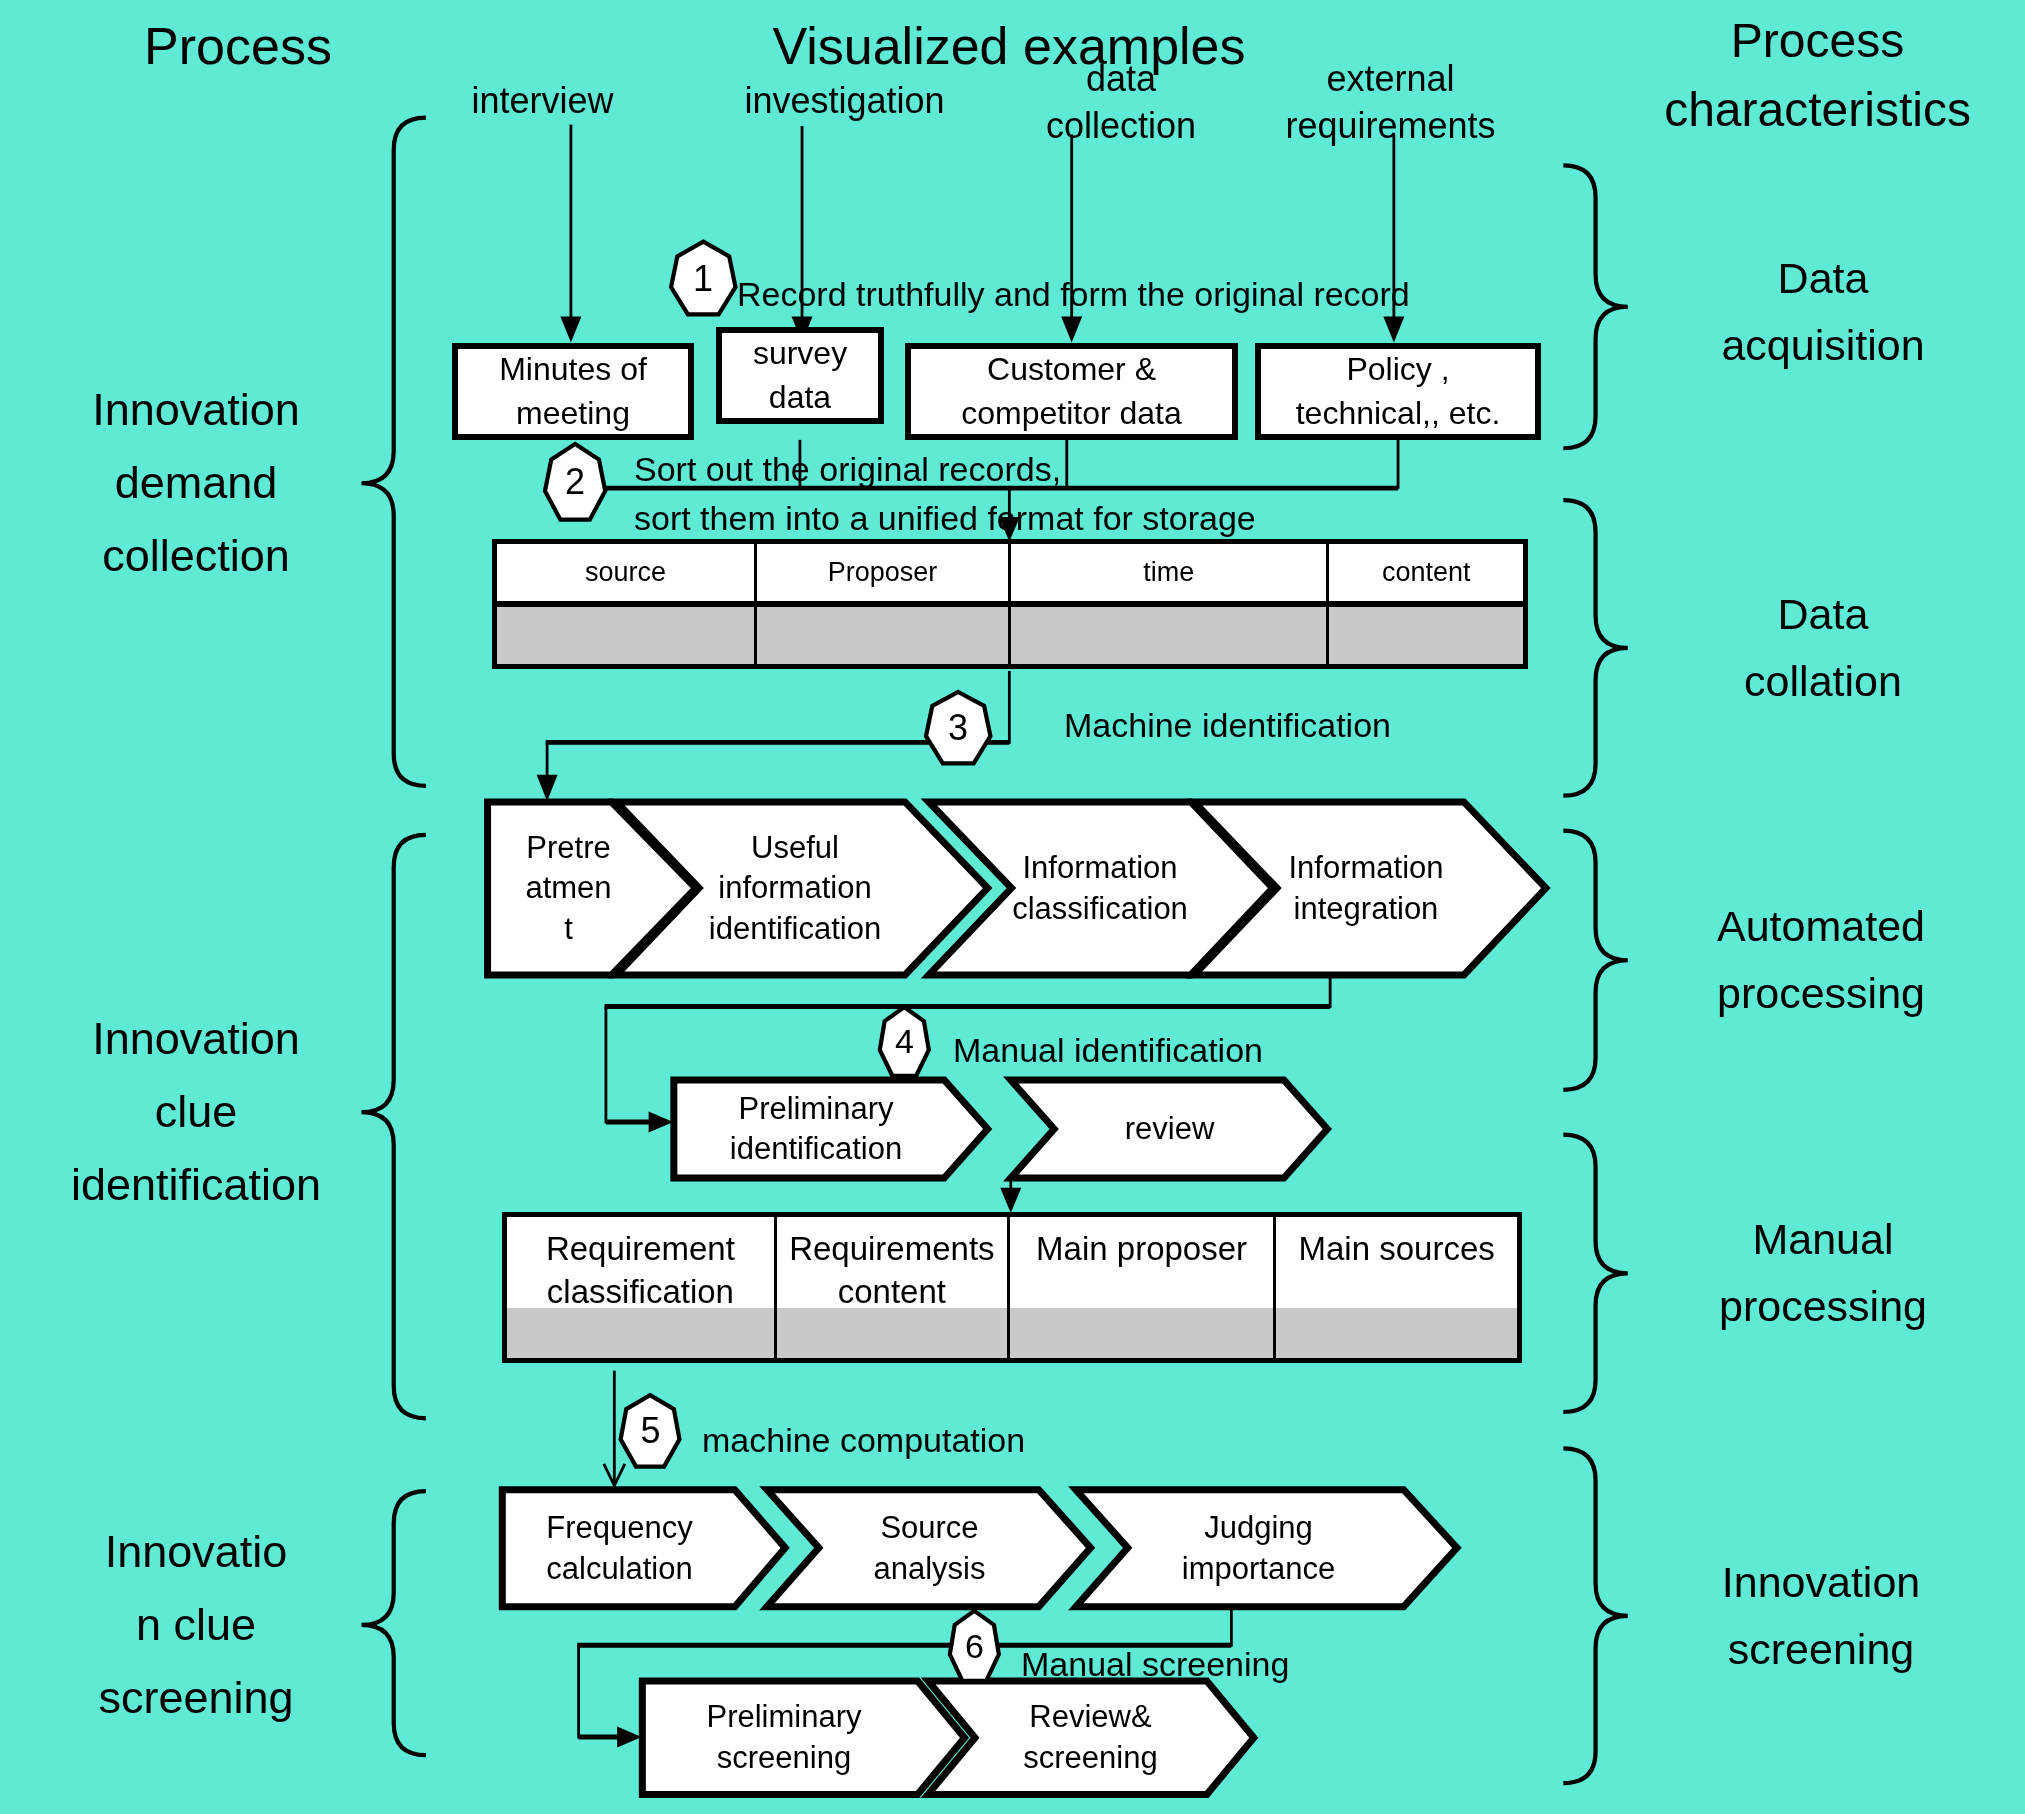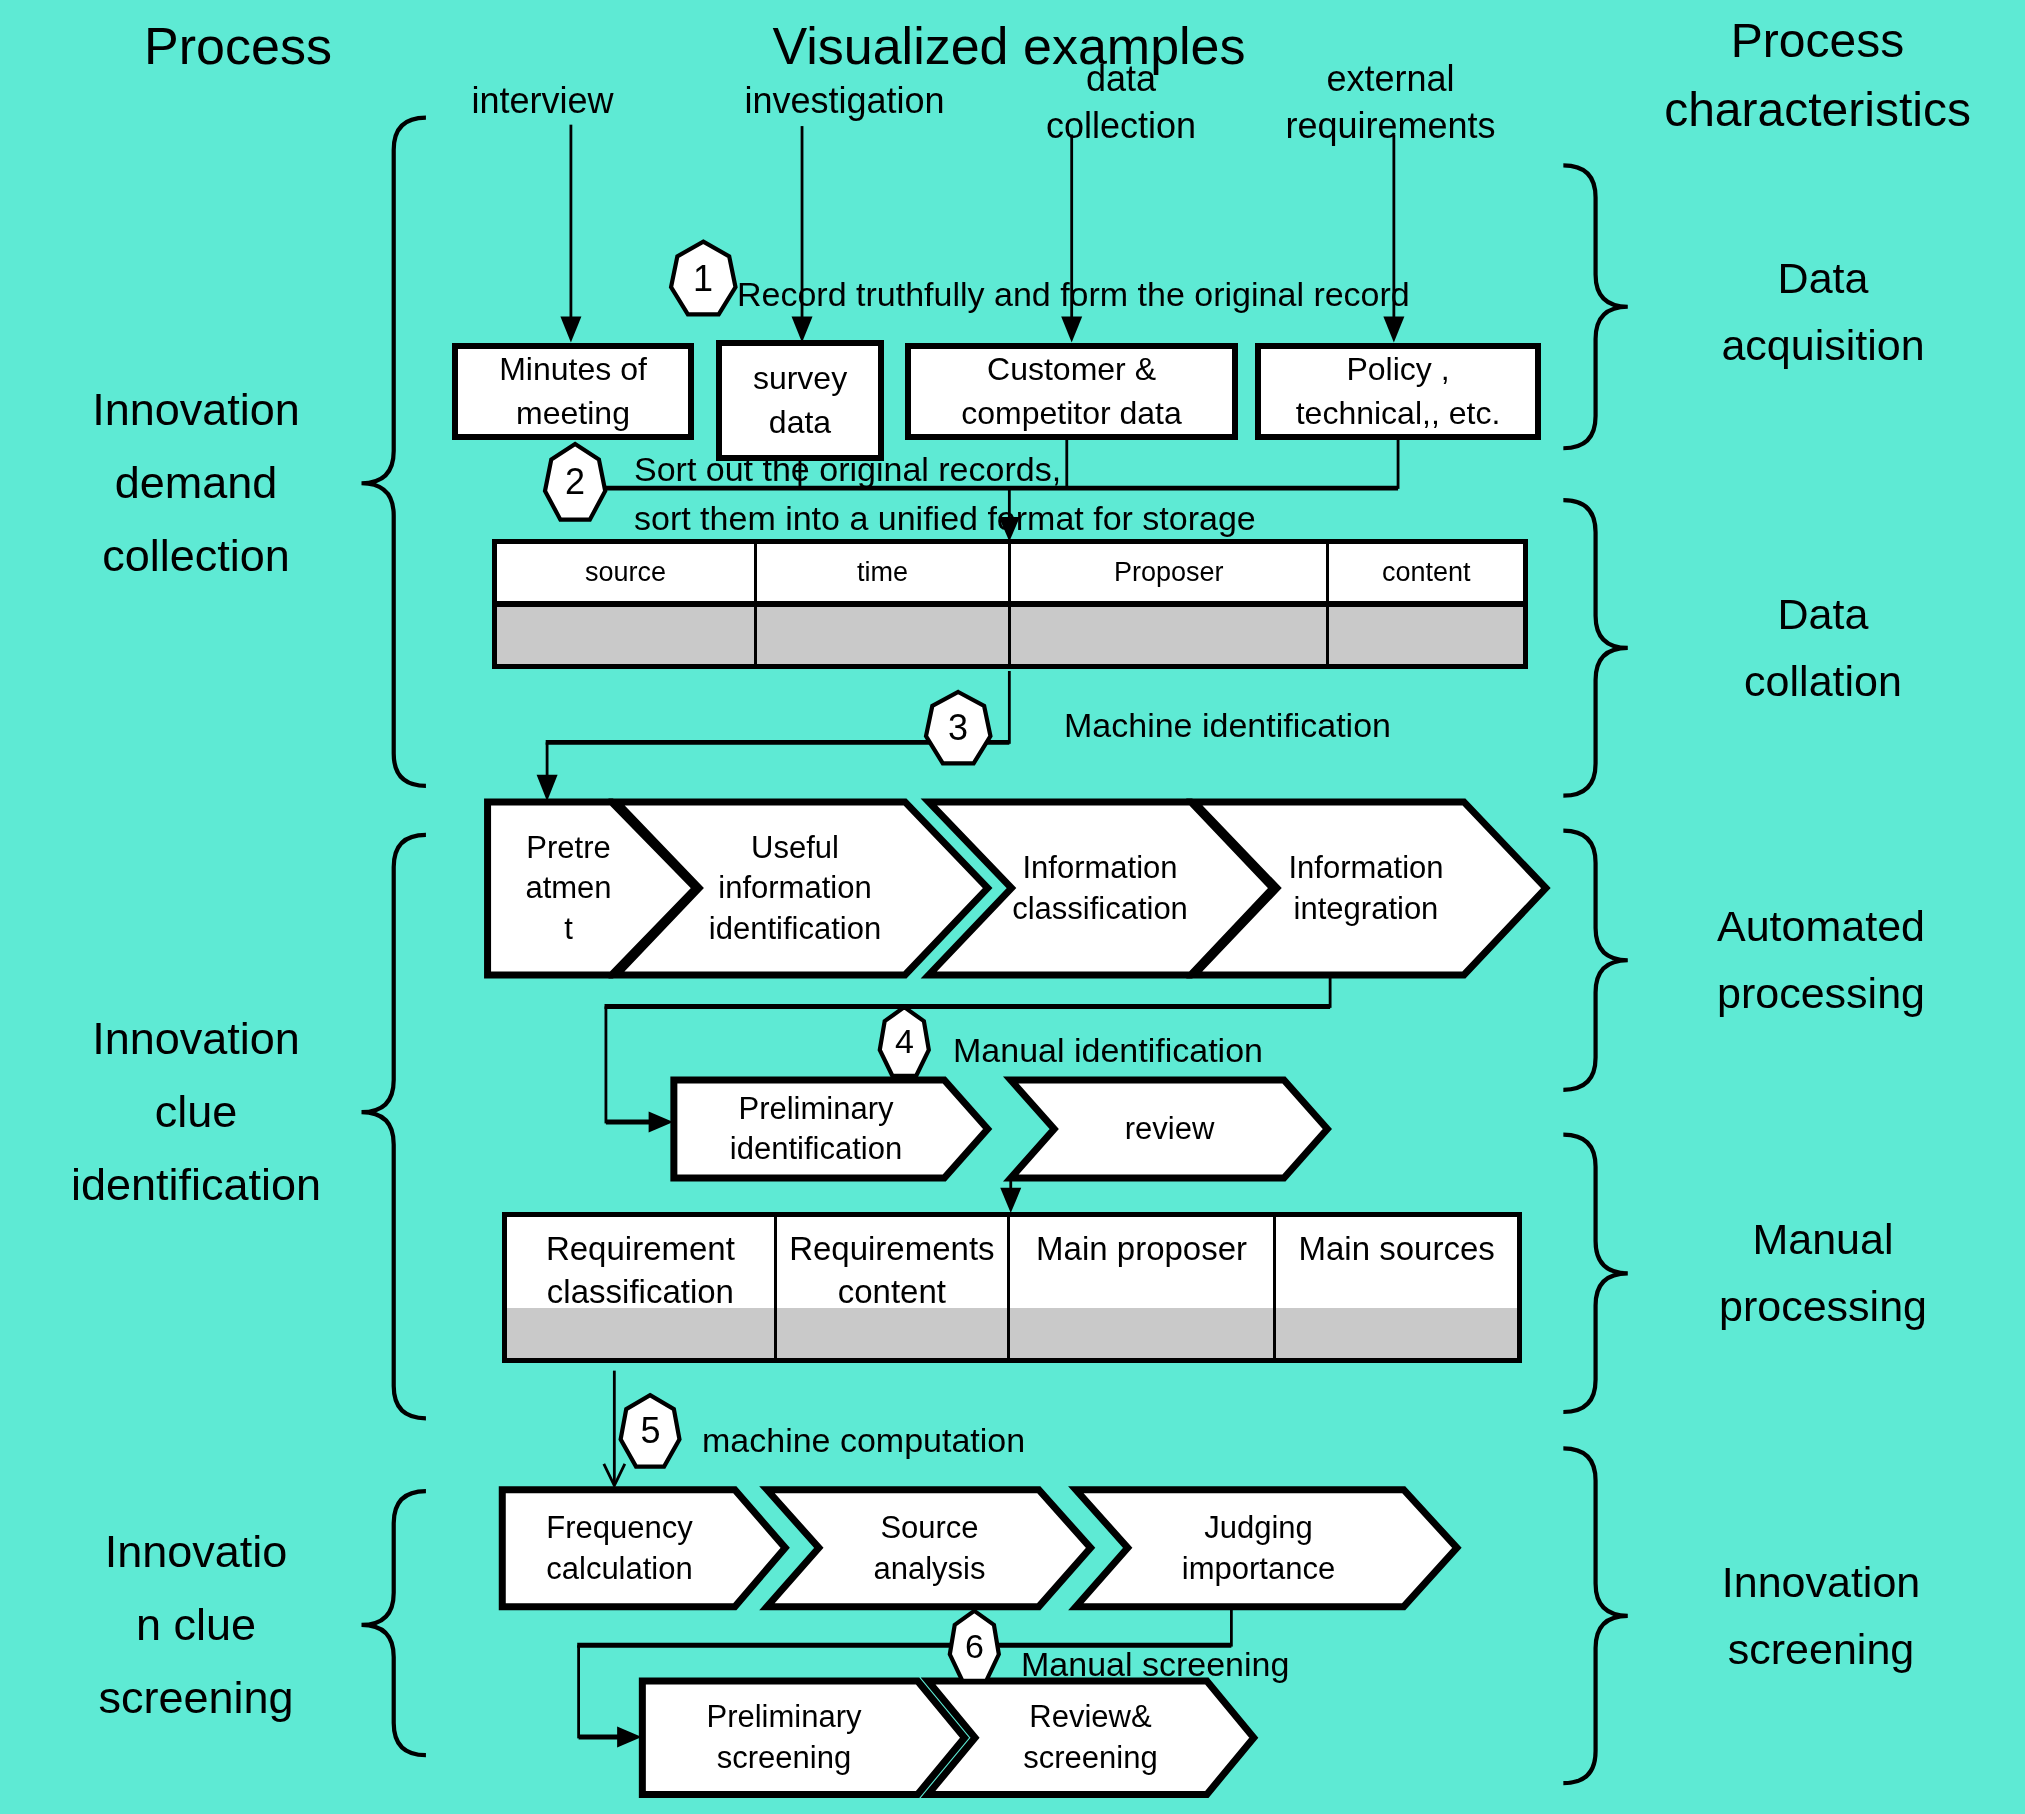--- a/index.html
+++ b/index.html
@@ -136,32 +136,32 @@
   <div class="txt anno nowrap" style="left:737px;top:275px;">Record truthfully and form the original record</div>
   <div class="txt anno nowrap" style="left:634px;top:450px;">Sort out the original records,</div>
   <div class="txt anno nowrap" style="left:634px;top:499px;">sort them into a unified format for storage</div>
   <div class="txt anno nowrap" style="left:1028px;top:706px;margin-left:36px;">Machine identification</div>
   <div class="txt anno nowrap" style="left:953px;top:1031px;">Manual identification</div>
   <div class="txt anno nowrap" style="left:702px;top:1421px;">machine computation</div>
   <div class="txt anno nowrap" style="left:1021px;top:1645px;">Manual screening</div>
 
   <div class="rbox" style="left:452px;top:343px;width:242px;height:97px;">Minutes of
 meeting</div>
-  <div class="rbox" style="left:716px;top:340px;width:168px;height:121px;">survey
+  <div class="rbox" style="left:716px;top:327px;width:168px;height:97px;">survey
 data</div>
   <div class="rbox" style="left:1255px;top:343px;width:286px;height:97px;">Policy ,
 technical,, etc.</div>
   <div class="rbox" style="left:905px;top:343px;width:333px;height:97px;">Customer &amp;
 competitor data</div>
 
   <div class="table" id="t1" style="left:492px;top:539px;width:1036px;">
     <div class="t-row t-head" style="grid-template-columns:375fr 366fr 459fr 279fr;height:63px;">
       <div class="t-cell">source</div>
+      <div class="t-cell">Proposer</div>
       <div class="t-cell">time</div>
-      <div class="t-cell">Proposer</div>
       <div class="t-cell last">content</div>
     </div>
     <div class="t-row" style="grid-template-columns:375fr 366fr 459fr 279fr;height:57px;">
       <div class="t-cell gray"></div>
       <div class="t-cell gray"></div>
       <div class="t-cell gray"></div>
       <div class="t-cell gray last"></div>
     </div>
   </div>
 

